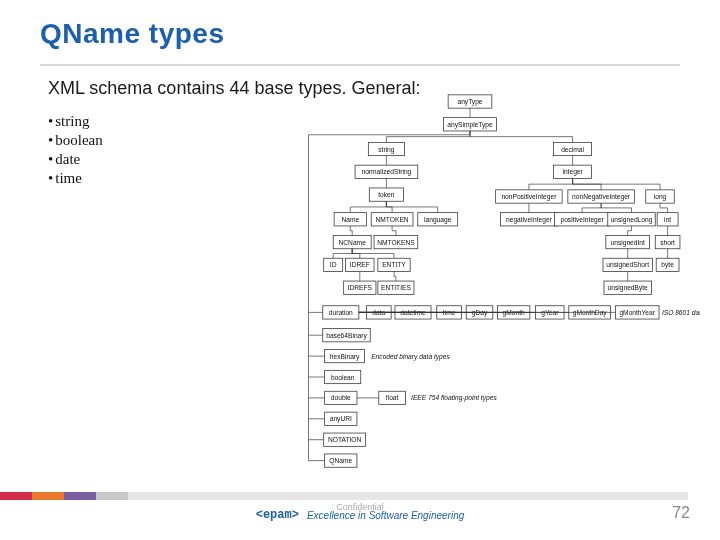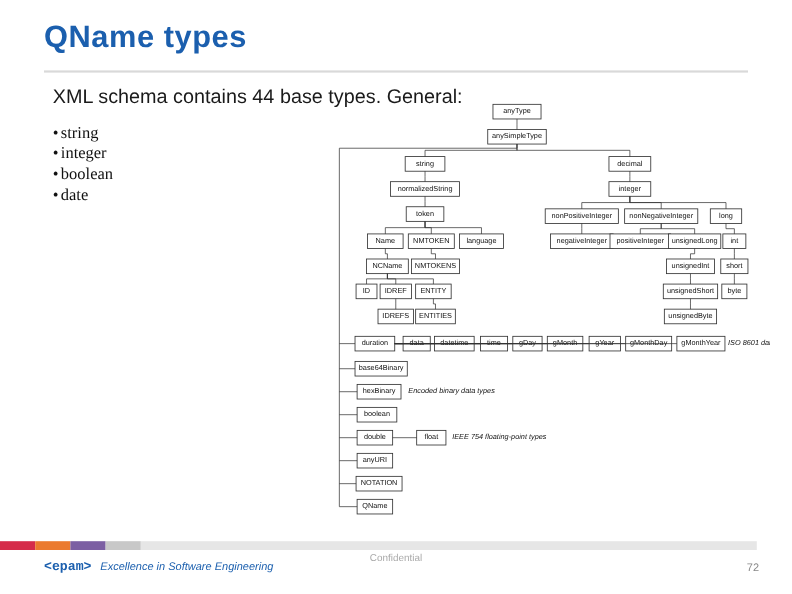--- a/index.html
+++ b/index.html
@@ -101,20 +101,21 @@
 
   .footer-line {
     position: absolute;
     left: 40px;
     bottom: 18px;
     width: 640px;
     display: flex;
     align-items: center;
     font-size: 10px;
     color: #888;
+    justify-content: center;
   }
   .logo-chip {
     font-family: "Courier New", monospace;
     font-weight: 700;
     color: #1b5fae;
     font-size: 12px;
     margin-right: 8px;
   }
   .tagline {
     font-style: italic;
@@ -126,38 +127,38 @@
     left: 50%;
     bottom: 28px;
     transform: translateX(-50%);
     font-size: 9px;
     color: #aaa;
   }
   .pagenum {
     position: absolute;
     right: 30px;
     bottom: 18px;
-    font-size: 10px;
+    font-size: 16px;
     color: #888;
   }
 </style>
 </head>
 <body>
 
 <div class="title-area">
   <h1>QName types</h1>
 </div>
 <div class="title-underline"></div>
 
 <div class="body-text">XML schema contains 44 base types. General:</div>
 <div class="bullet-list" id="bullets">
     <div class="row"><span class="dot">•</span>string</div>
-    <div class="row"><span class="dot">•</span>integer</div>
     <div class="row"><span class="dot">•</span>boolean</div>
     <div class="row"><span class="dot">•</span>date</div>
+    <div class="row"><span class="dot">•</span>time</div>
   </div>
 
 <div class="diagram">
   <svg id="diagSvg" viewBox="0 0 430 400" preserveAspectRatio="xMinYMin meet">
       <rect class="box" x="177" y="3" width="46" height="14"></rect>
       <text x="200" y="10">anyType</text>
       <rect class="box" x="172" y="27" width="56" height="14"></rect>
       <text x="200" y="34">anySimpleType</text>
       <rect class="box" x="93" y="53" width="38" height="14"></rect>
       <text x="112" y="60">string</text>

